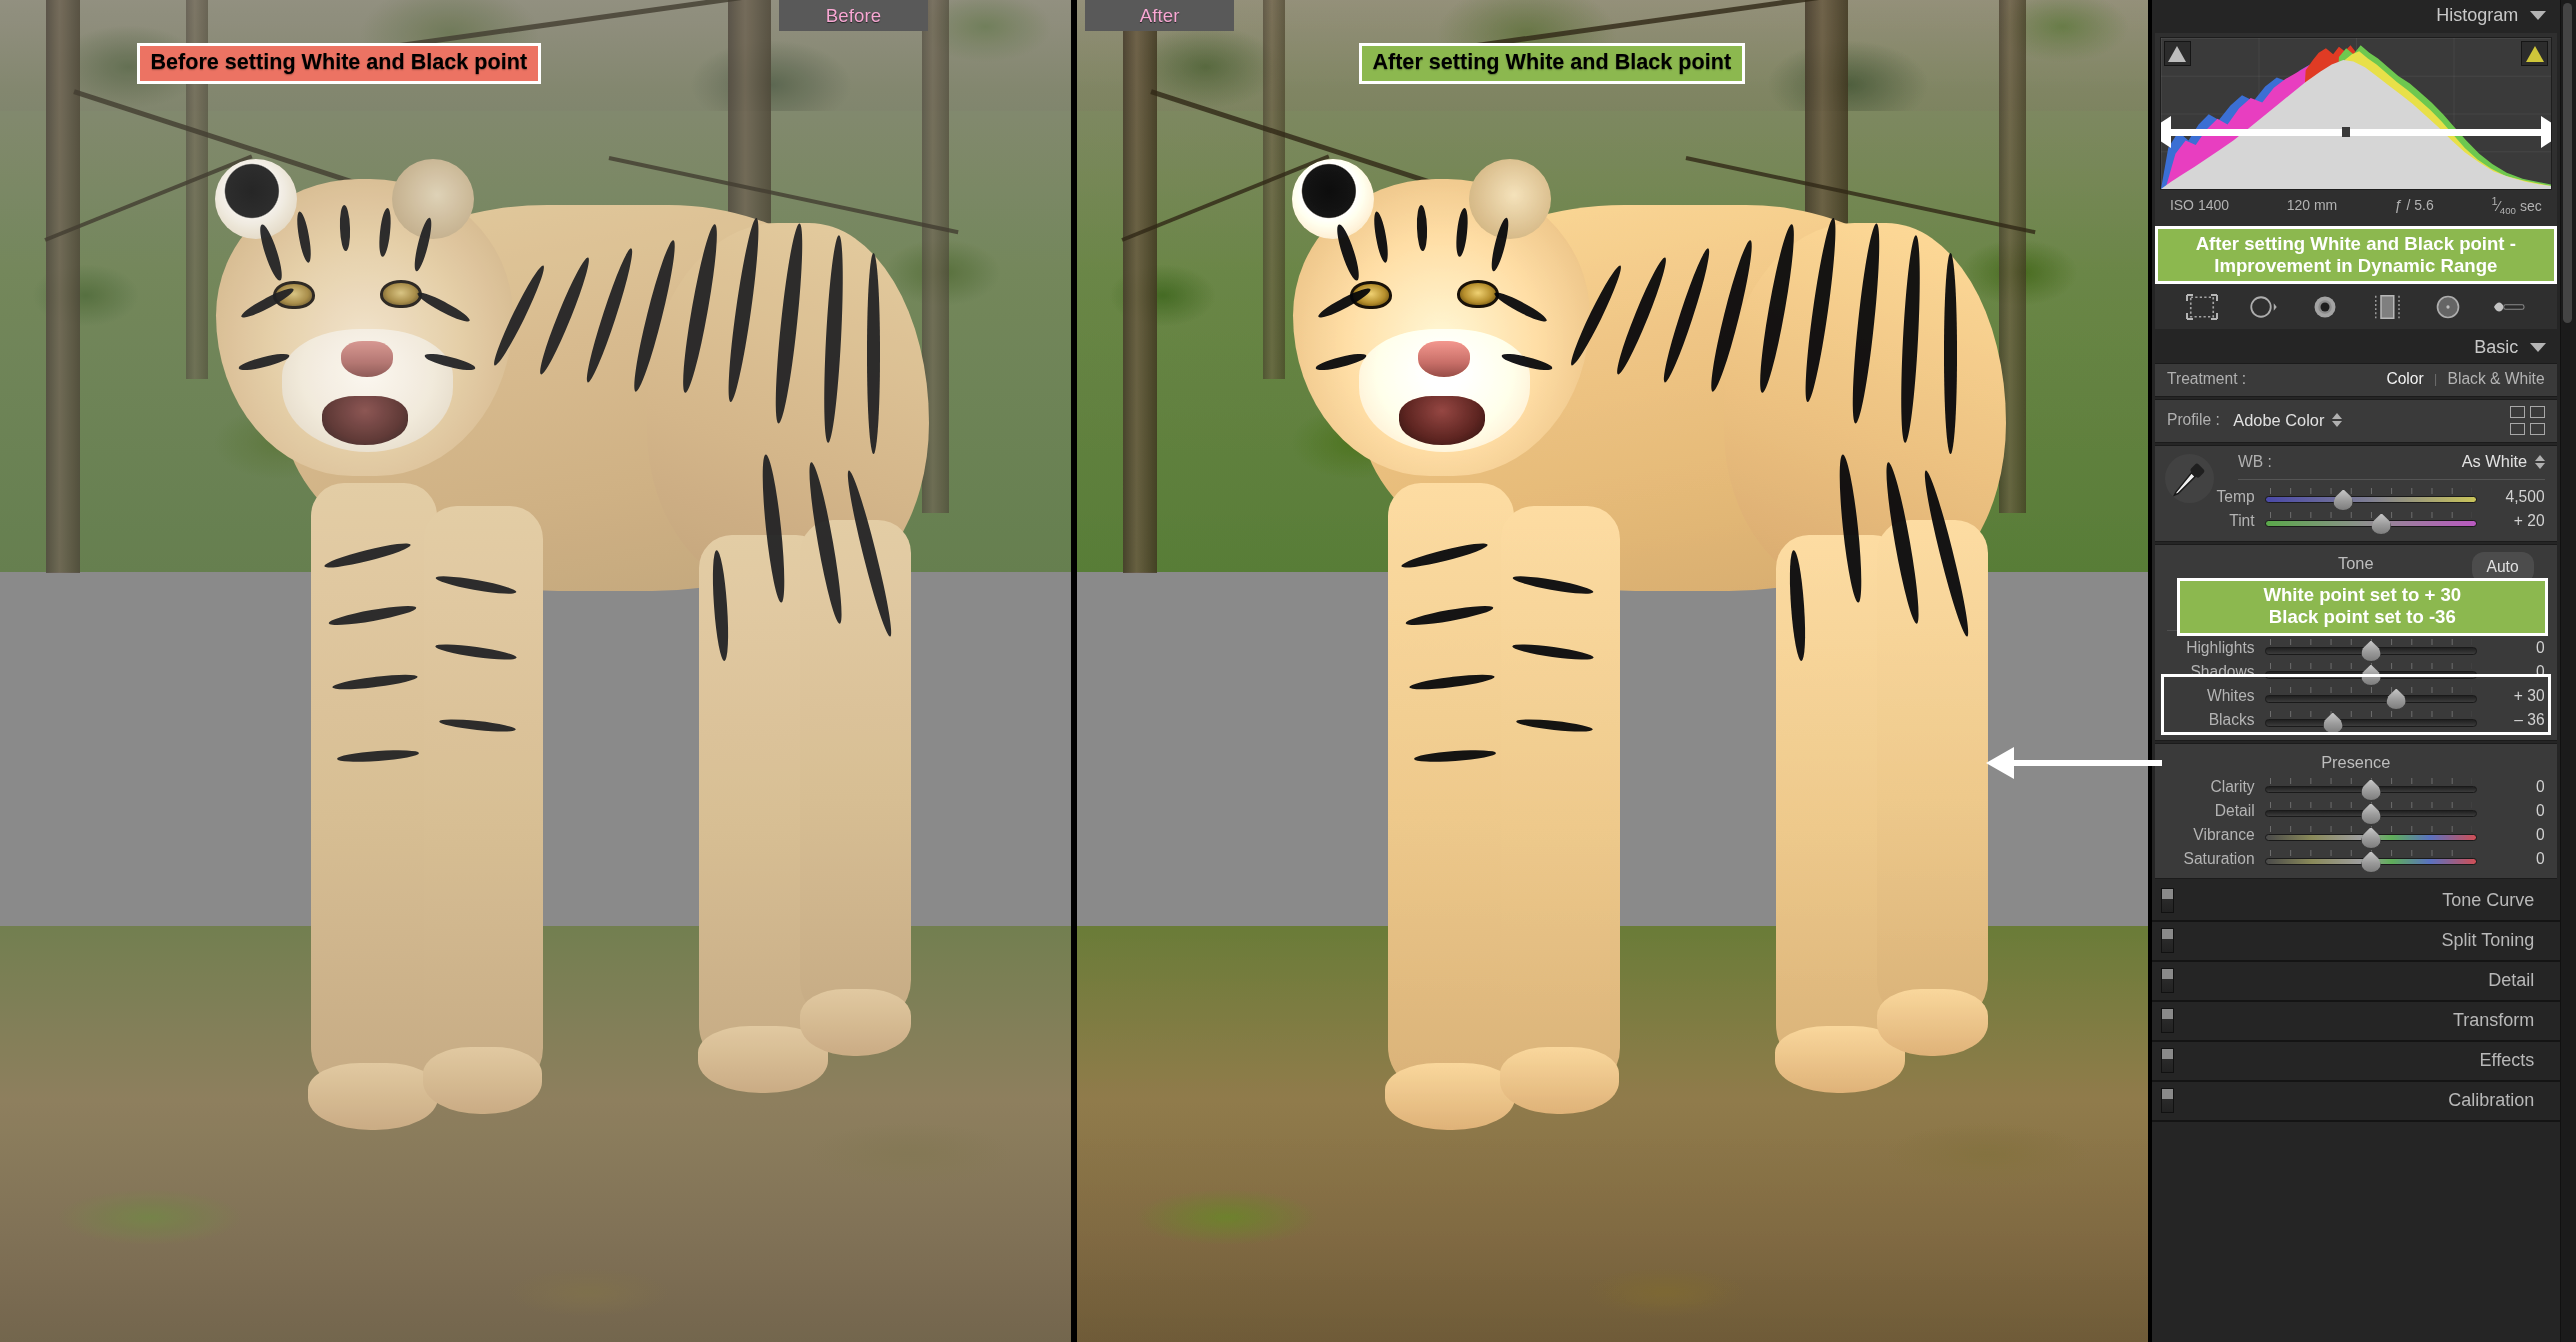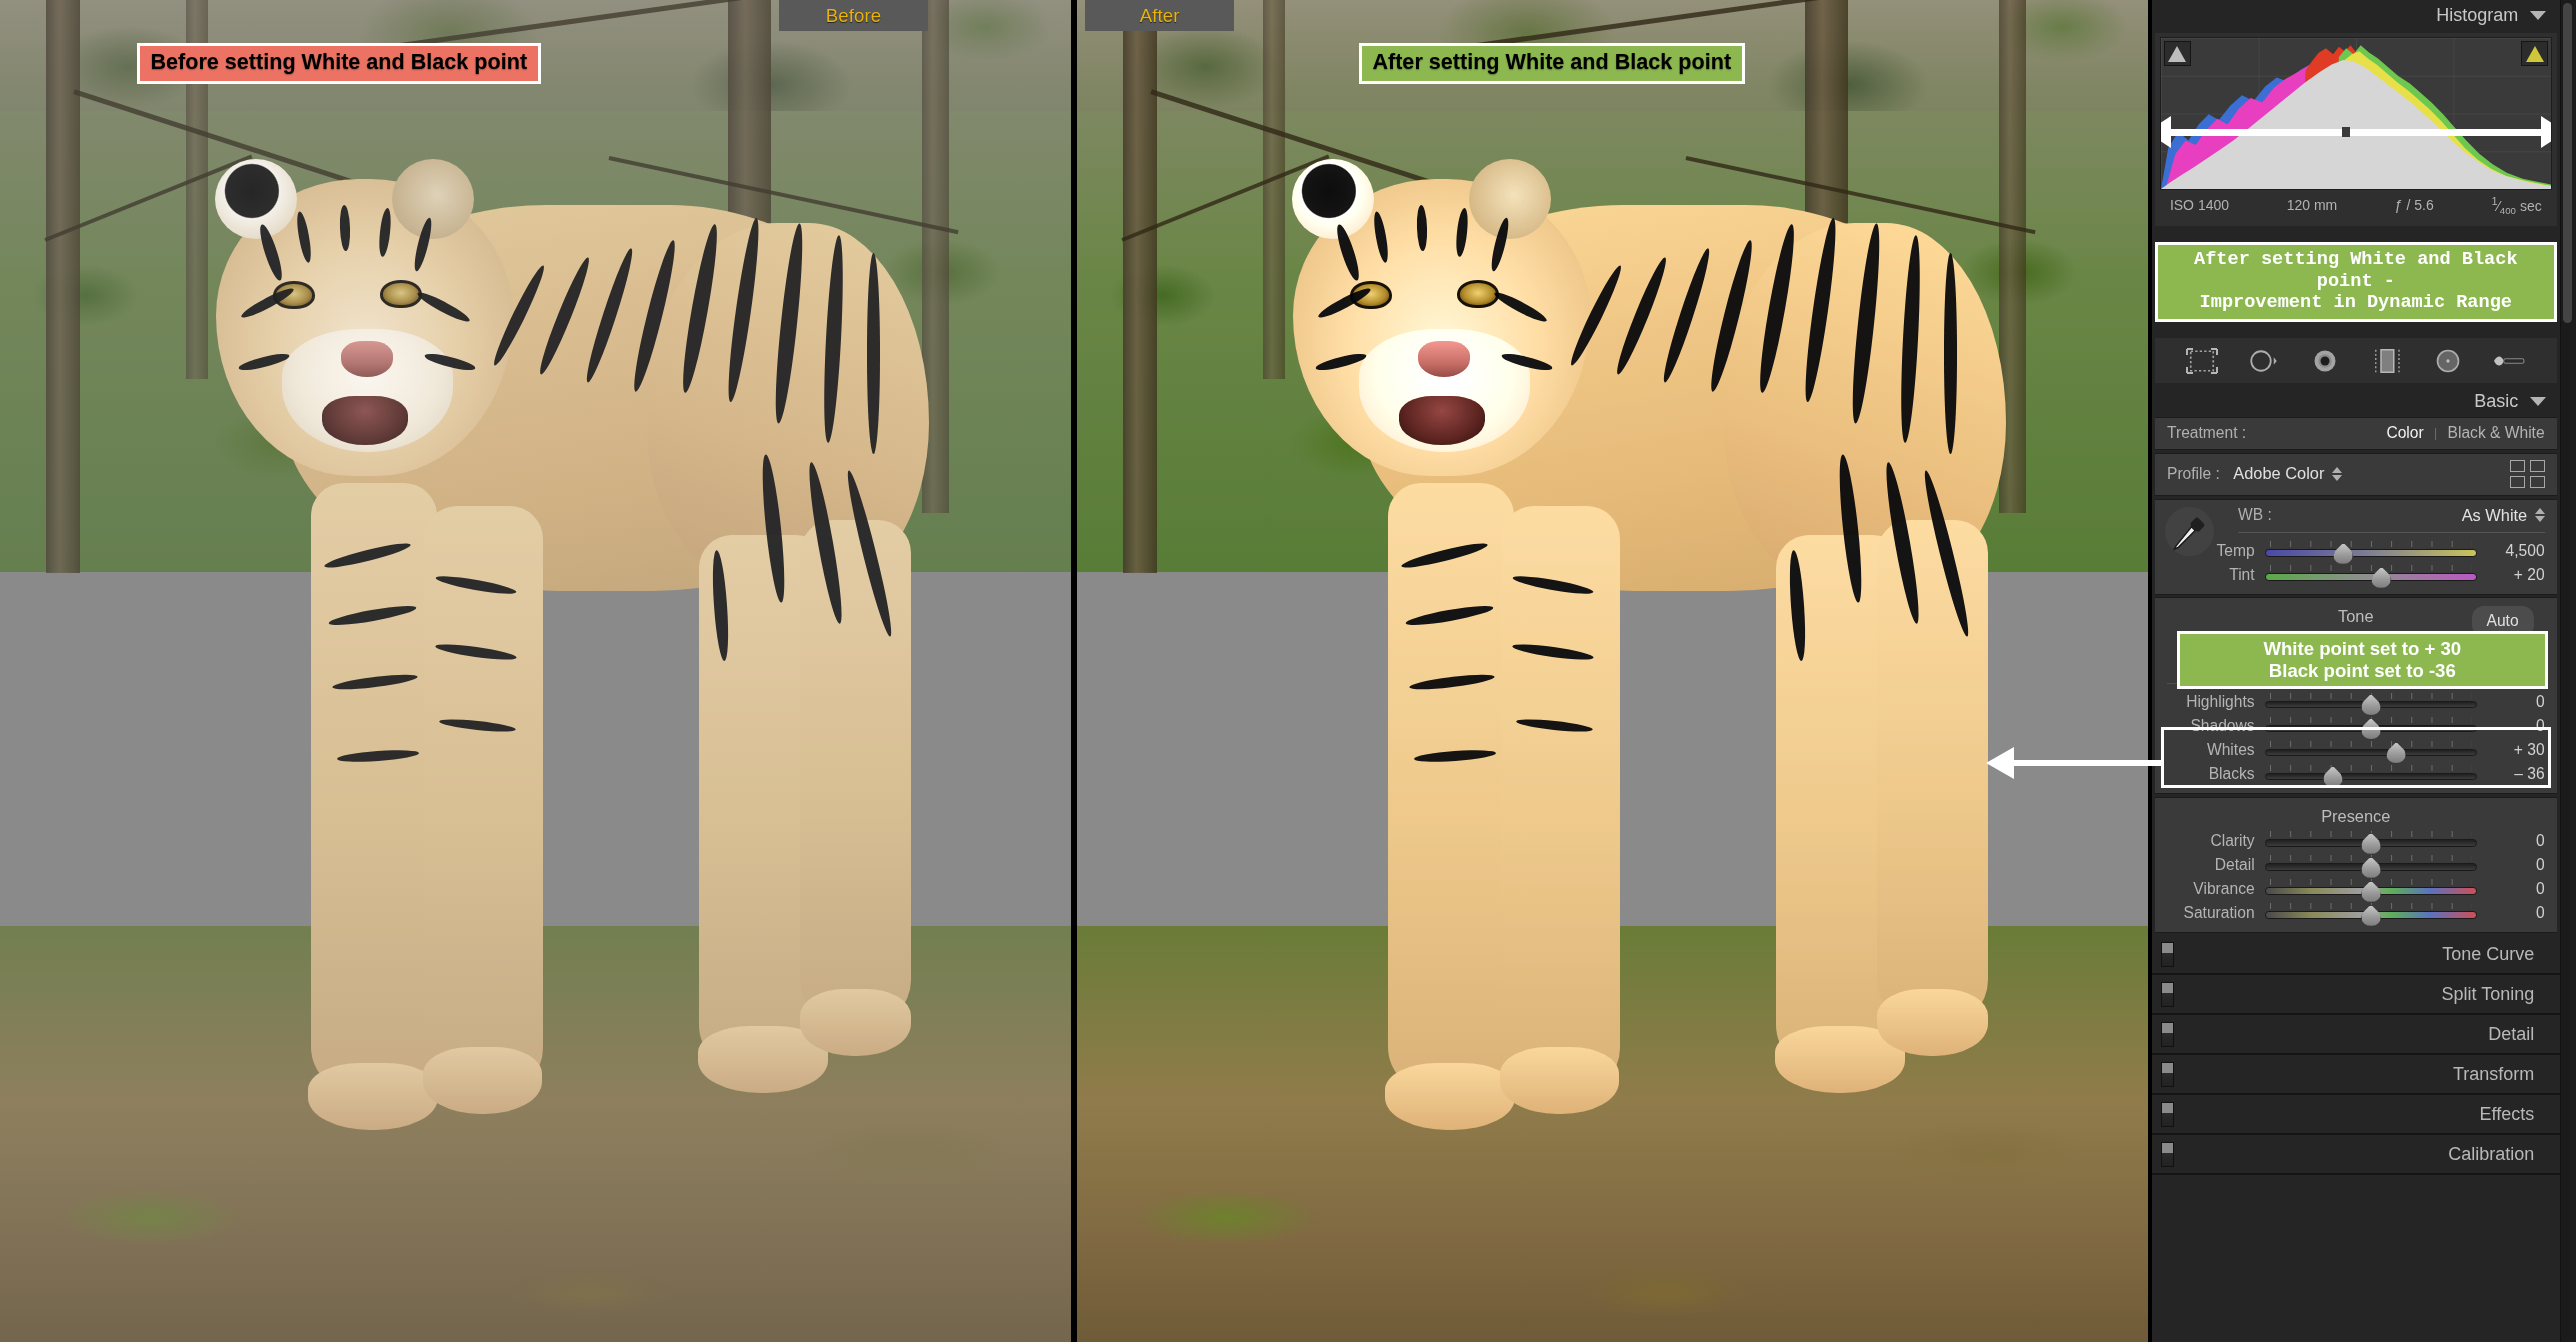--- a/index.html
+++ b/index.html
@@ -32,21 +32,21 @@
   }
   .pane.before { width: 1071px; background: #8a8a8a; }
   .pane.divider { width: 6px; background: #000; flex-shrink:0; }
   .pane.after  { width: 1071px; background: #8a8a8a; }
 
   
   .pane-tab {
     position: absolute;
     top: 0; height: 31px;
     background: #595959;
-    color: #eab308;
+    color: #f9a8d4;
     font-size: 18.6px;
     display: flex; align-items: center; justify-content: center;
     letter-spacing: 0.1px;
     z-index: 12;
     text-shadow: 0 0.7px 0.7px rgba(0,0,0,.6);
   }
   .pane.before .pane-tab { right: 143px; width: 149px; }
   .pane.after  .pane-tab { left: 8.2px; width: 149px; }
 
   
@@ -304,21 +304,21 @@
     border: 3px solid #fff;
     background: #8cb84f;
     color: #fff;
     font-weight: bold;
     font-size: 18.6px;
     text-align:center;
     line-height: 1.16;
     padding: 3.7px 4.5px 5.2px 4.5px;
     position: relative; z-index: 30;
   }
-  .annot-histo { margin: 16px 3px; font-family: Liberation Mono, monospace; }
+  .annot-histo { margin: 0 3px; }
 
   
   .tool-strip {
     background: #2f2f2f;
     margin: 0 3px 3px 3px;
     height: 45px;
     display:flex; align-items:center; justify-content: space-around;
     padding: 0 16.4px;
   }
   .tool-ico { width: 36px; height: 30px; opacity: .85; }

